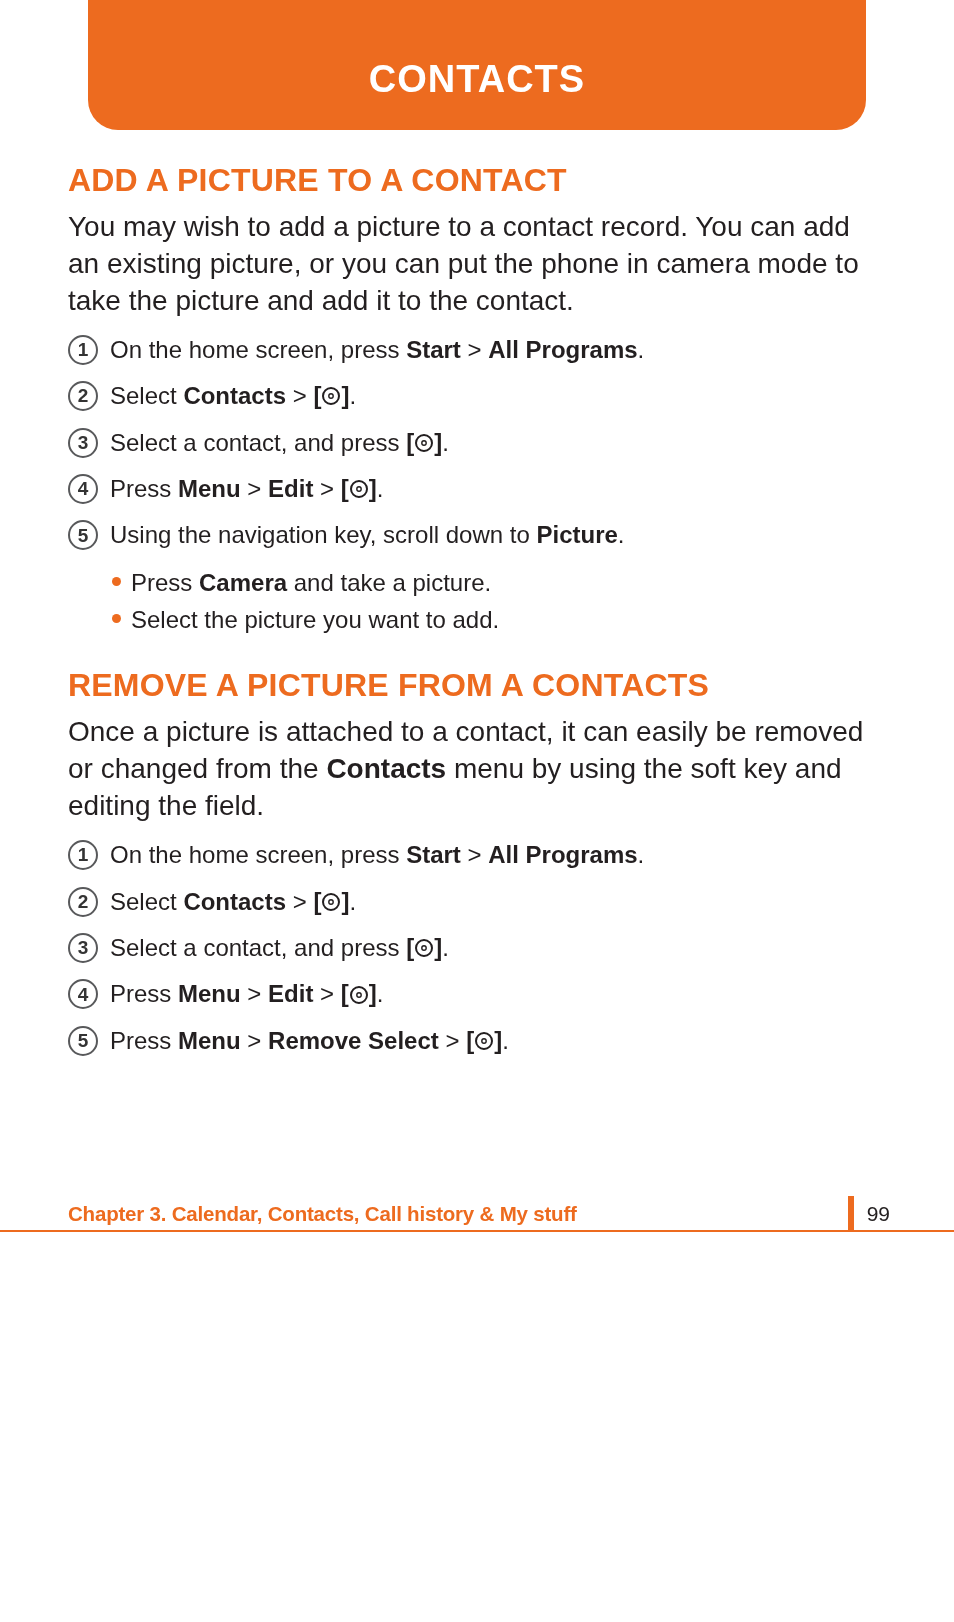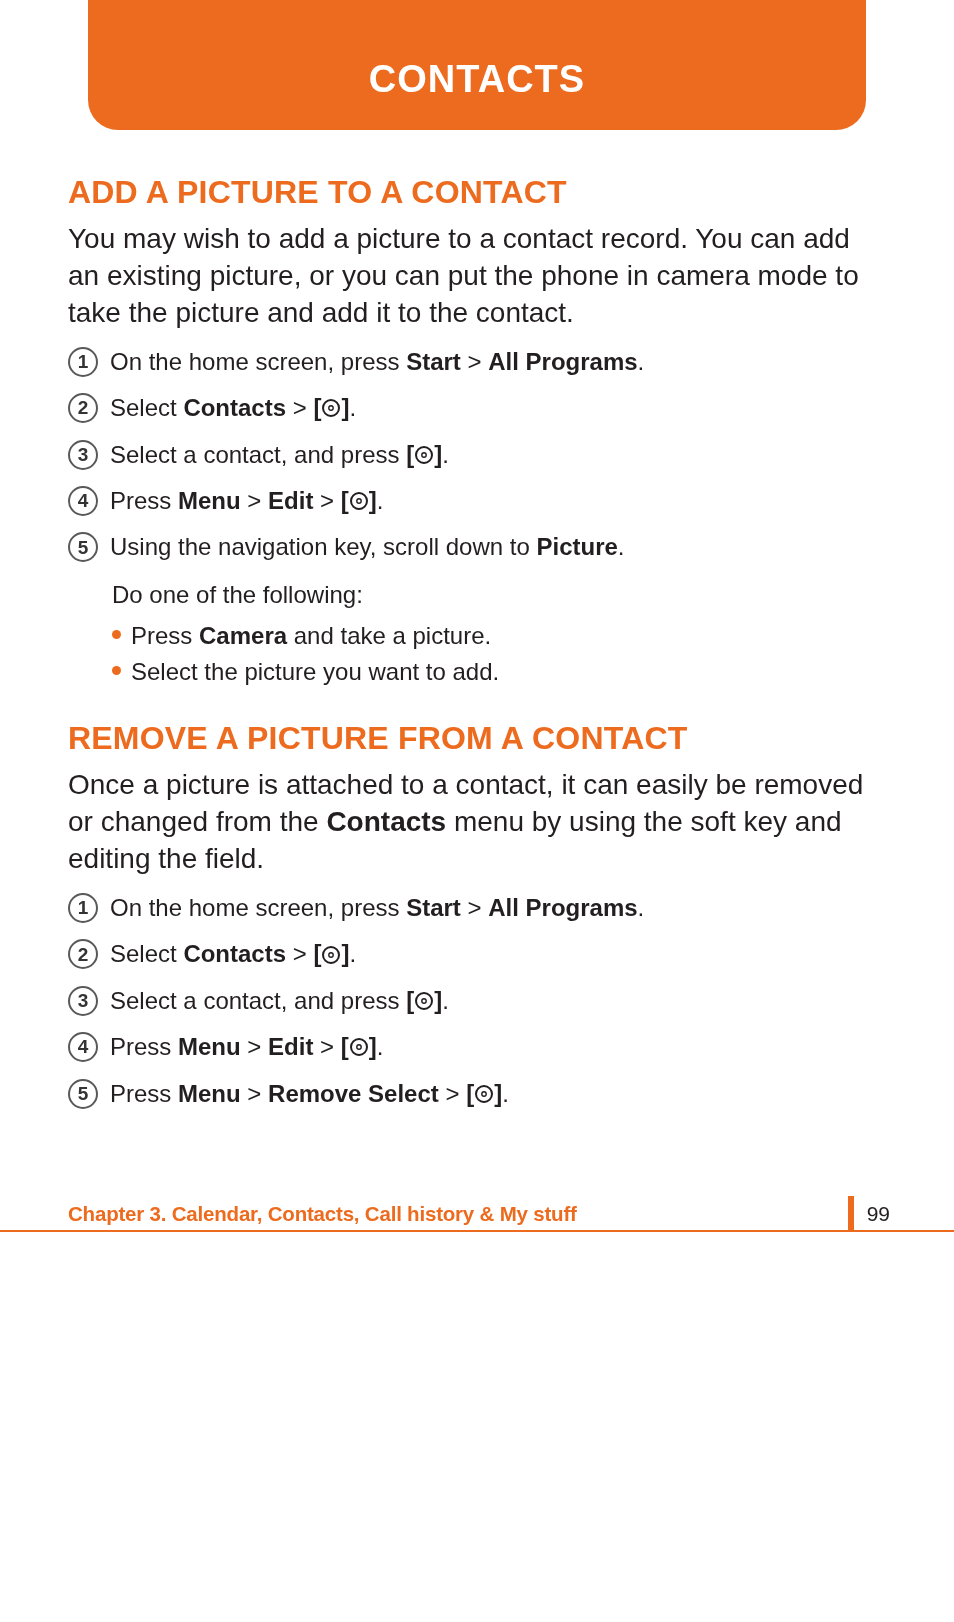--- a/index.html
+++ b/index.html
@@ -36,21 +36,21 @@
     color: #fff;
     font-weight: bold;
     font-size: 38px;
     letter-spacing: 1px;
     padding-top: 28px;
   }
   .content {
     position: absolute;
     left: 68px;
     right: 68px;
-    top: 160px;
+    top: 148px;
   }
   .section-heading {
     color: #ed6b1f;
     font-weight: bold;
     font-size: 32px;
     font-stretch: condensed;
     margin: 14px 0 10px 0;
     letter-spacing: 0.2px;
   }
   .intro {
@@ -219,34 +219,33 @@
       </li>
       <li class="step">
         <span class="bullet-num">5</span>
         <span class="step-text">
           <span>Using the navigation key, scroll down to </span><span class="bold">Picture</span><span>.</span>
         </span>
       </li>
     </ul>
 
     <div class="sub-block">
-      <div>Do one of the following:</div>
       <ul class="sub-list">
         <li>
             <span class="dot"></span>
             <span><span>Press </span><span class="bold">Camera</span><span> and take a picture.</span></span>
           </li>
         <li>
             <span class="dot"></span>
             <span>Select the picture you want to add.</span>
           </li>
       </ul>
     </div>
 
-    <div class="section-heading" style="margin-top:30px;">REMOVE A PICTURE FROM A CONTACT</div>
+    <div class="section-heading" style="margin-top:30px;">REMOVE A PICTURE FROM A CONTACTS</div>
     <p class="intro">
       <span>Once a picture is attached to a contact, it can easily be removed or changed from the </span><span class="bold">Contacts</span><span> menu by using the soft key and editing the field.</span>
     </p>
 
     <ul class="steps">
       <li class="step">
         <span class="bullet-num">1</span>
         <span class="step-text">
           <span>On the home screen, press </span><span class="bold">Start</span><span> &gt; </span><span class="bold">All Programs</span><span>.</span>
         </span>

